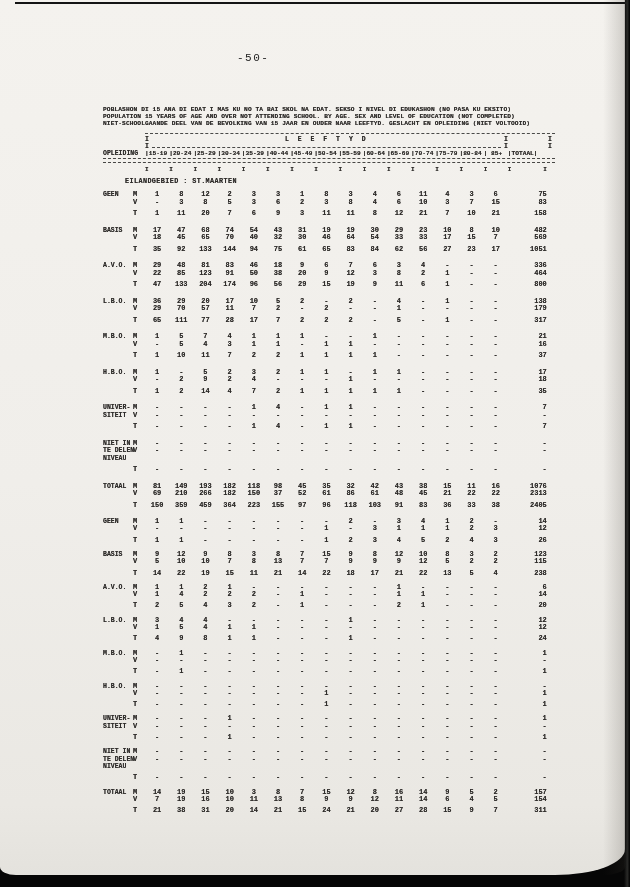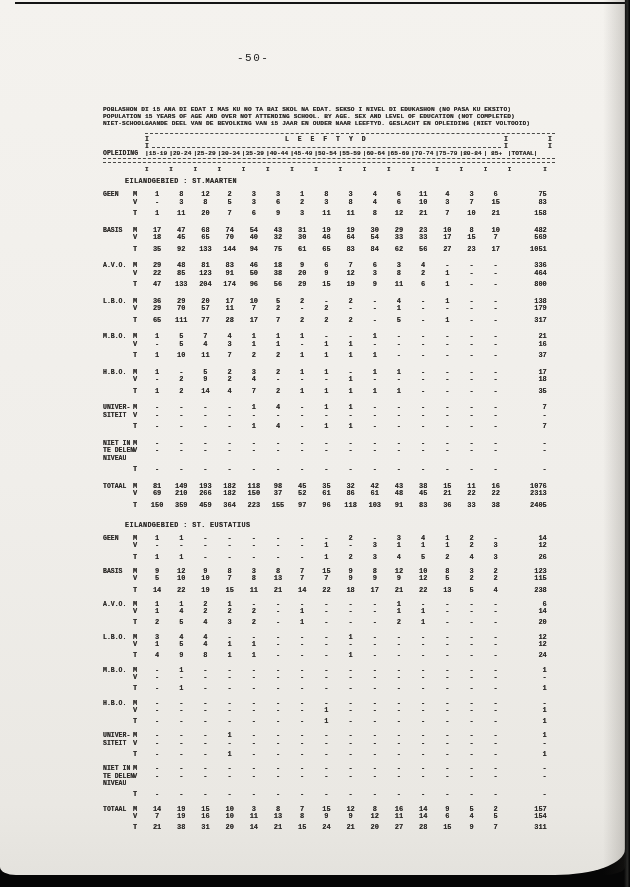--- a/index.html
+++ b/index.html
@@ -701,21 +701,20 @@
             <span class="c-val">91</span>
             <span class="c-val">83</span>
             <span class="c-val">36</span>
             <span class="c-val">33</span>
             <span class="c-val">38</span>
             <span class="c-tot">2405</span>
           </div>
           <div class="gap" style="height: 9px;"></div>
         </div>
         <div class="region tight">
-          <div class="region-title">EILANDGEBIED : ST. EUSTATIUS</div>
           <div class="trow">
             <span class="c-label">GEEN</span>
             <span class="c-sub">M</span>
             <span class="c-val">1</span>
             <span class="c-val">1</span>
             <span class="c-val">-</span>
             <span class="c-val">-</span>
             <span class="c-val">-</span>
             <span class="c-val">-</span>
             <span class="c-val">-</span>

